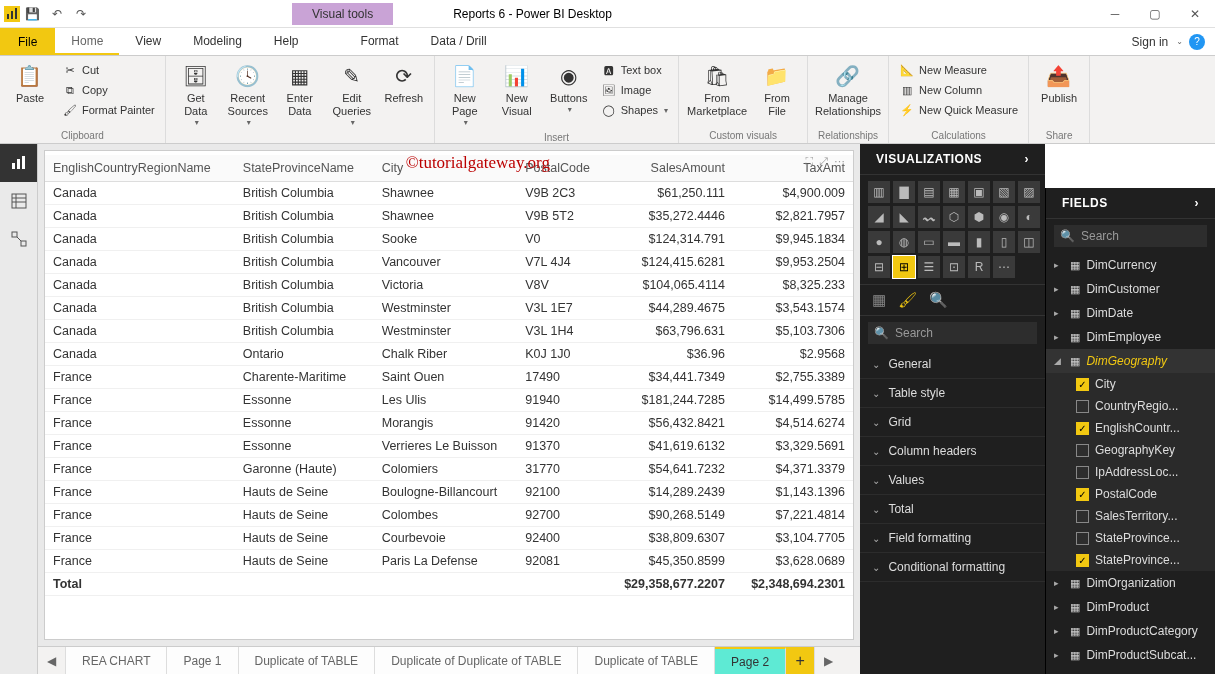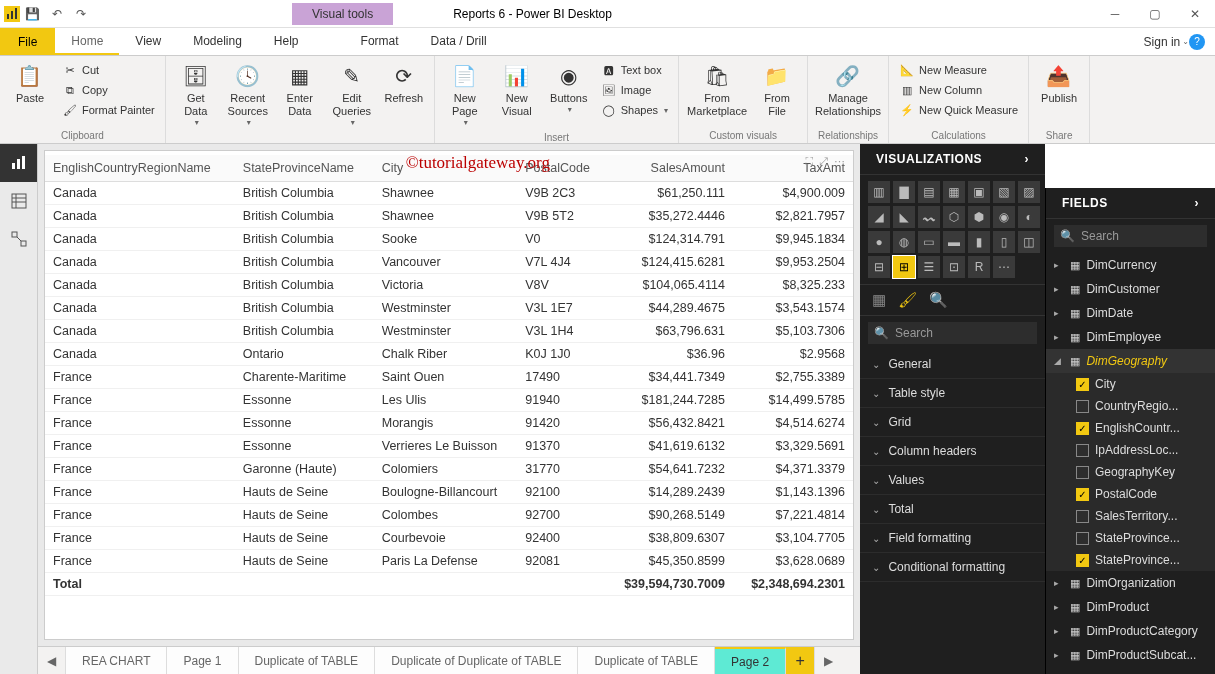--- a/index.html
+++ b/index.html
@@ -11,21 +11,21 @@
 .tb-center { flex:1; display:flex; align-items:center; justify-content:flex-start; padding-left:200px; }
 .vt-tab { background:#c9a3d6; padding:4px 20px; font-size:12px; color:#333; }
 .tb-title { padding-left:60px; font-size:12px; color:#000000; }
 .tb-right { display:flex; align-items:center; }
 .win-btn { width:40px; height:28px; display:flex; align-items:center; justify-content:center; color:#555; }
 .menubar { height:28px; display:flex; align-items:stretch; border-bottom:1px solid #ccc; background:#fff; }
 .menu-file { background:#f2c811; color:#000; padding:5px 18px; display:flex; align-items:center; }
 .menu-item { padding:5px 16px; display:flex; align-items:center; color:#333; border-bottom:2px solid transparent; }
 .menu-item.active { border-bottom:2px solid #f2c811; color:#666; }
 .menu-spacer { flex:1; }
-.signin { padding:5px 10px; color:#333; display:flex; align-items:center; }
+.signin { padding:5px 10px; color:#333; display:flex; align-items:center; gap:6px; }
 .help-circle { width:16px; height:16px; border-radius:50%; background:#2196f3; color:#fff; display:flex; align-items:center; justify-content:center; font-size:10px; }
 .ribbon { height:88px; background:#f3f2f1; border-bottom:1px solid #ccc; display:flex; }
 .rgroup { display:flex; flex-direction:column; border-right:1px solid #dcdcdc; padding:2px 6px 0 6px; }
 .rgroup-body { flex:1; display:flex; align-items:flex-start; gap:4px; padding-top:2px; }
 .rgroup-label { text-align:center; font-size:10px; color:#777; padding:2px 0; }
 .rbtn-lg { display:flex; flex-direction:column; align-items:center; justify-content:flex-start; width:48px; padding:2px 2px; cursor:pointer; font-size:11px; color:#333; text-align:center; line-height:1.2; }
 .rbtn-lg .icn { width:28px; height:28px; margin-bottom:2px; display:flex; align-items:center; justify-content:center; font-size:20px; }
 .rbtn-sm { display:flex; align-items:center; gap:4px; padding:2px 4px; font-size:11px; color:#333; cursor:pointer; height:20px; }
 .rbtn-sm .icn { width:16px; height:16px; display:flex; align-items:center; justify-content:center; }
 .rcol { display:flex; flex-direction:column; gap:0; }
@@ -434,21 +434,21 @@
                 <td>Paris La Defense</td>
                 <td>92081</td>
                 <td class="num">$45,350.8599</td>
                 <td class="num">$3,628.0689</td>
               </tr>
               <tr class="total">
                 <td>Total</td>
                 <td></td>
                 <td></td>
                 <td></td>
-                <td class="num">$39,594,730.7009</td>
+                <td class="num">$29,358,677.2207</td>
                 <td class="num">$2,348,694.2301</td>
               </tr>
             </tbody>
         </table>
       </div>
     </div>
     <div class="pagetabs">
       <div class="pt-nav">◀</div>
       <div id="tabs-holder" style="display:flex">
           <div class="pt-tab">REA CHART</div>
@@ -584,25 +584,25 @@
         <div class="field-item subfield">
           <span class="cb"></span>
           <span>CountryRegio...</span>
         </div>
         <div class="field-item subfield">
           <span class="cb ck">✓</span>
           <span>EnglishCountr...</span>
         </div>
         <div class="field-item subfield">
           <span class="cb"></span>
+          <span>GeographyKey</span>
+        </div>
+        <div class="field-item subfield">
+          <span class="cb"></span>
           <span>IpAddressLoc...</span>
-        </div>
-        <div class="field-item subfield">
-          <span class="cb"></span>
-          <span>GeographyKey</span>
         </div>
         <div class="field-item subfield">
           <span class="cb ck">✓</span>
           <span>PostalCode</span>
         </div>
         <div class="field-item subfield">
           <span class="cb"></span>
           <span>SalesTerritory...</span>
         </div>
         <div class="field-item subfield">

